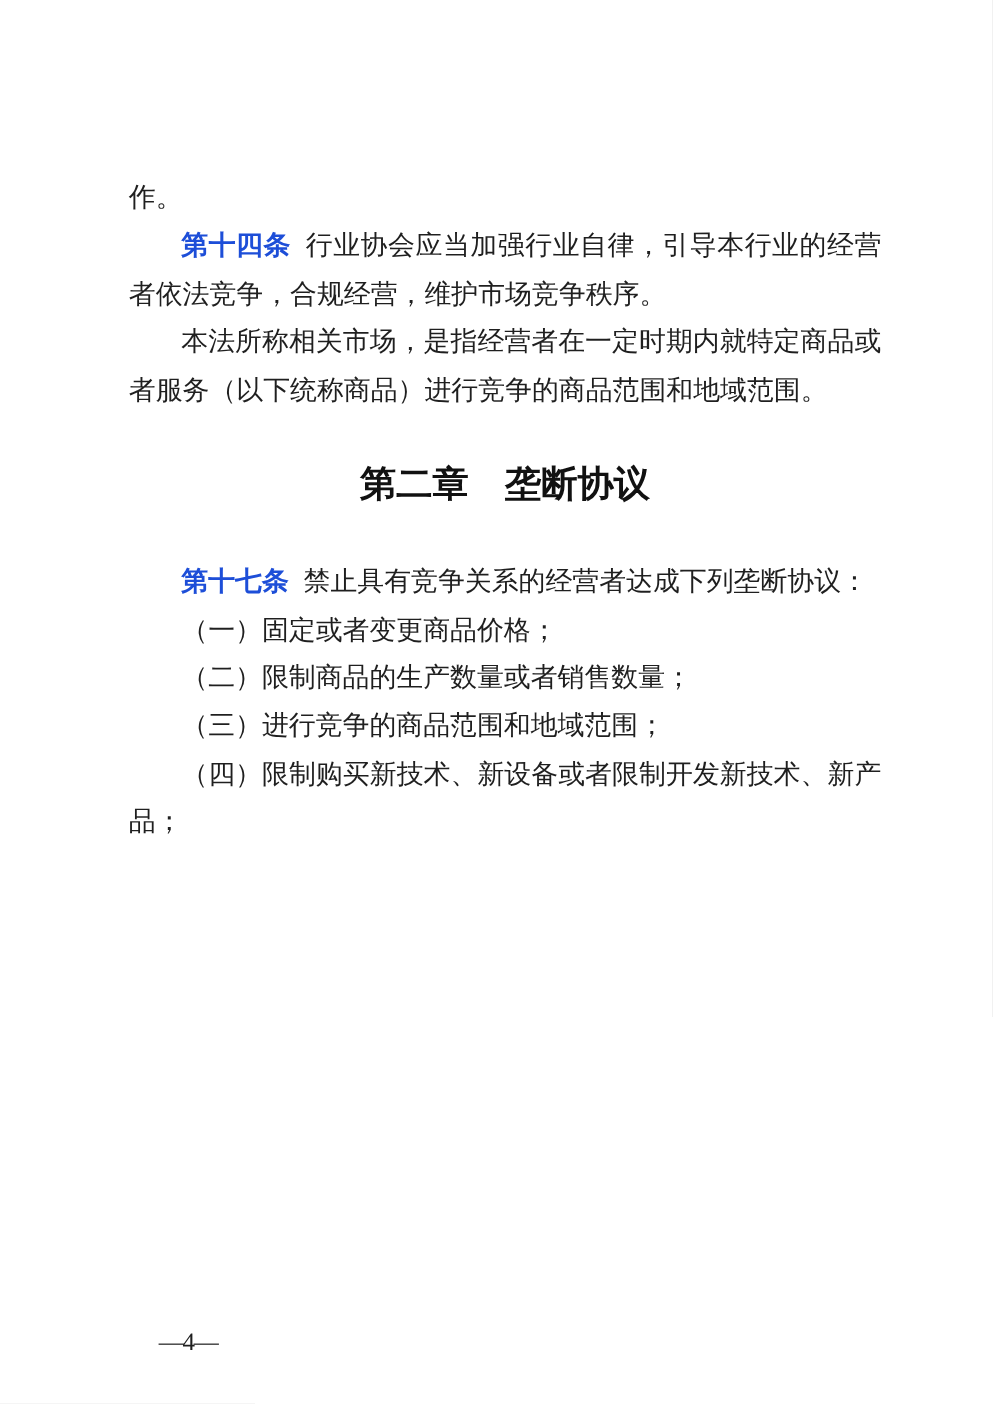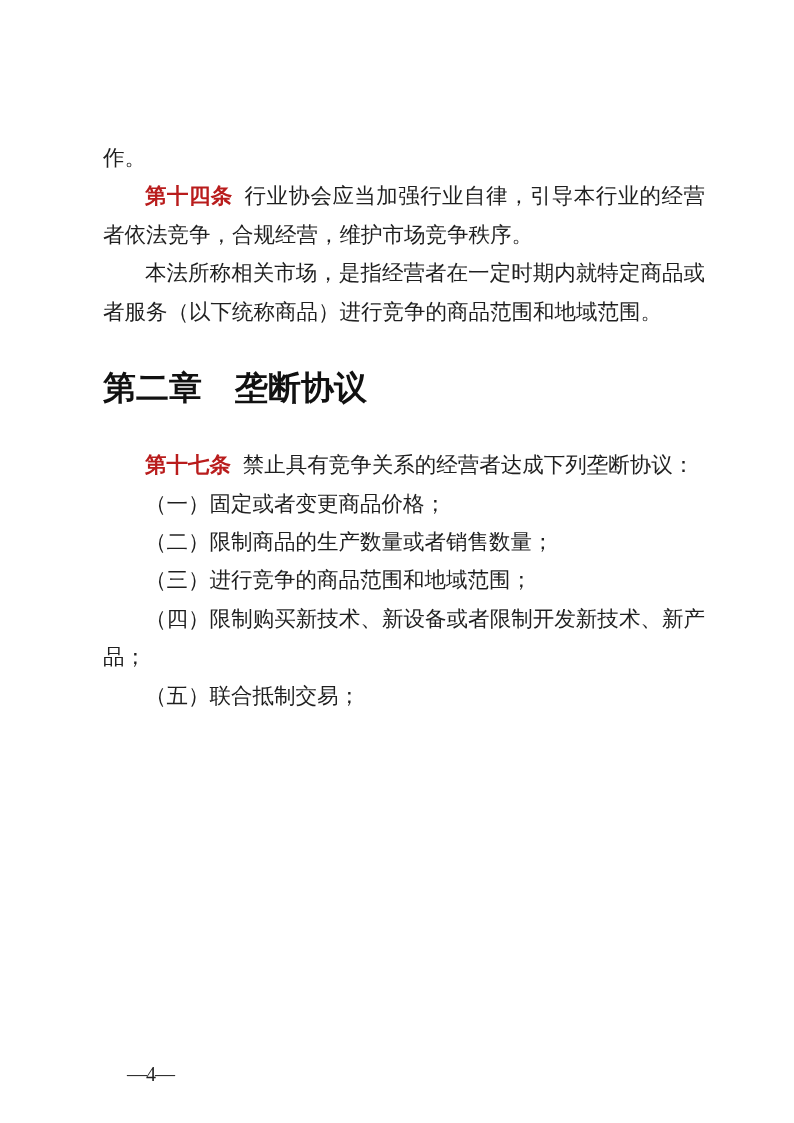--- a/index.html
+++ b/index.html
@@ -30,30 +30,31 @@
     margin: 0;
     text-indent: 42px;
   }
   .para.no-indent {
     text-indent: 0;
   }
   .art-num {
     font-family: "Liberation Sans", "DejaVu Sans", sans-serif;
     font-weight: 700;
     margin-right: 0.55em;
-    color: #b91c1c;
+    color: #1d4ed8;
   }
   .chapter {
     margin: 38.4px 0 38.4px 0;
     height: 38.4px;
     line-height: 38.4px;
+    text-align: center;
     text-indent: 0;
     font-family: "Liberation Sans", "DejaVu Sans", sans-serif;
     font-weight: 700;
-    font-size: 33px;
+    font-size: 29px;
     color: #111111;
   }
   .footer {
     position: absolute;
     top: 1062px;
     left: 127px;
     font-size: 20px;
     line-height: 24px;
     color: #1f1f1f;
     letter-spacing: -1px;
@@ -80,19 +81,18 @@
     <p class="para"><span class="art-num">第十七条</span><span>禁止具有竞争关系的经营者达成下列垄断协议：</span></p>
 
     <p class="para">（一）固定或者变更商品价格；</p>
 
     <p class="para">（二）限制商品的生产数量或者销售数量；</p>
 
     <p class="para">（三）进行竞争的商品范围和地域范围；</p>
 
     <p class="para">（四）限制购买新技术、新设备或者限制开发新技术、新产品；</p>
 
-    <p class="para">（五）联合抵制交易；</p>
 
   </div>
 
   <div class="footer"><span>—4—</span></div>
 
 </div>
 
 </body></html>

